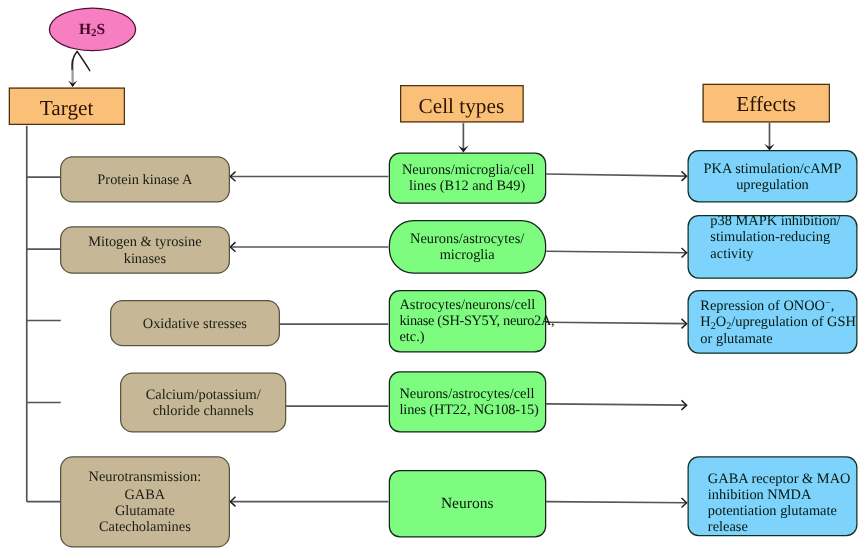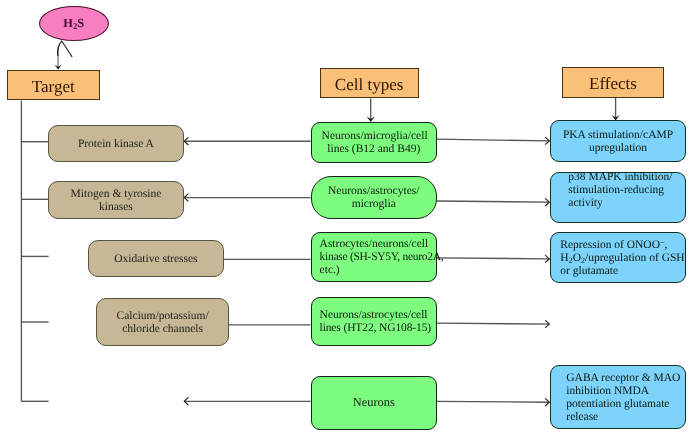--- a/index.html
+++ b/index.html
@@ -129,20 +129,23 @@
   </div>
   <div class="node tan" style="left:48.1px;top:180.5px;width:135.6px;height:38.6px;">
     <span class="txt">Mitogen &amp; tyrosine<br>kinases</span>
   </div>
   <div class="node tan" style="left:48.1px;top:240.0px;width:135.6px;height:37.3px;margin-left:40px;">
     <span class="txt">Oxidative stresses</span>
   </div>
   <div class="node tan" style="left:48.1px;top:297.8px;width:133px;height:48.5px;margin-left:48px;">
     <span class="txt">Calcium/potassium/<br>chloride channels</span>
   </div>
+  <div class="node tan" style="left:48.1px;top:365.4px;width:135.6px;height:72.5px;">
+    <span class="txt">Neurotransmission:<br>GABA<br>Glutamate<br>Catecholamines</span>
+  </div>
 
   <div class="node grn ctr" style="left:310.6px;top:121.9px;width:126.3px;height:40.7px;padding:0 10px;">
     <span class="txt">Neurons/microglia/cell<br>lines (B12 and B49)</span>
   </div>
   <div class="node grn ctr" style="left:310.6px;top:176.2px;width:126.3px;height:42.4px;padding:0 10px;border-radius:20px;">
     <span class="txt">Neurons/astrocytes/<br>microglia</span>
   </div>
   <div class="node grn" style="left:310.6px;top:231.5px;width:126.3px;height:50.9px;padding:0 8px;">
     <span class="txt">Astrocytes/neurons/cell<br><span class="tight">kinase (SH-SY5Y, neuro2A,</span><br>etc.)</span>
   </div>
@@ -155,17 +158,17 @@
 
   <div class="node spr ctr" style="left:550.3px;top:120.2px;width:135.4px;height:42.3px;padding:0 10px;">
     <span class="txt">PKA stimulation/cAMP<br>upregulation</span>
   </div>
   <div class="node spr" style="left:550.3px;top:171.7px;width:135.4px;height:51.3px;padding:0 0 16px 17px;">
     <span class="txt">p38 MAPK inhibition/<br>stimulation-reducing<br>activity</span>
   </div>
   <div class="node spr" style="left:550.3px;top:231.5px;width:135.4px;height:51.7px;padding:0 0 0 9px;justify-content:center;">
     <span class="txt">Repression of ONOO<sup>−</sup>,<br>H<sub>2</sub>O<sub>2</sub>/upregulation of GSH<br>or glutamate</span>
   </div>
-  <div class="node spr" style="left:550.3px;top:364.7px;width:135.4px;height:64.6px;padding:0 0 0 15px;">
+  <div class="node spr" style="left:550.3px;top:364.7px;width:135.4px;height:64.6px;padding:0 0 0 15px;align-items:flex-end;">
     <span class="txt">GABA receptor &amp; MAO<br>inhibition NMDA<br>potentiation glutamate<br>release</span>
   </div>
 
 </div>
 
 </body></html>

